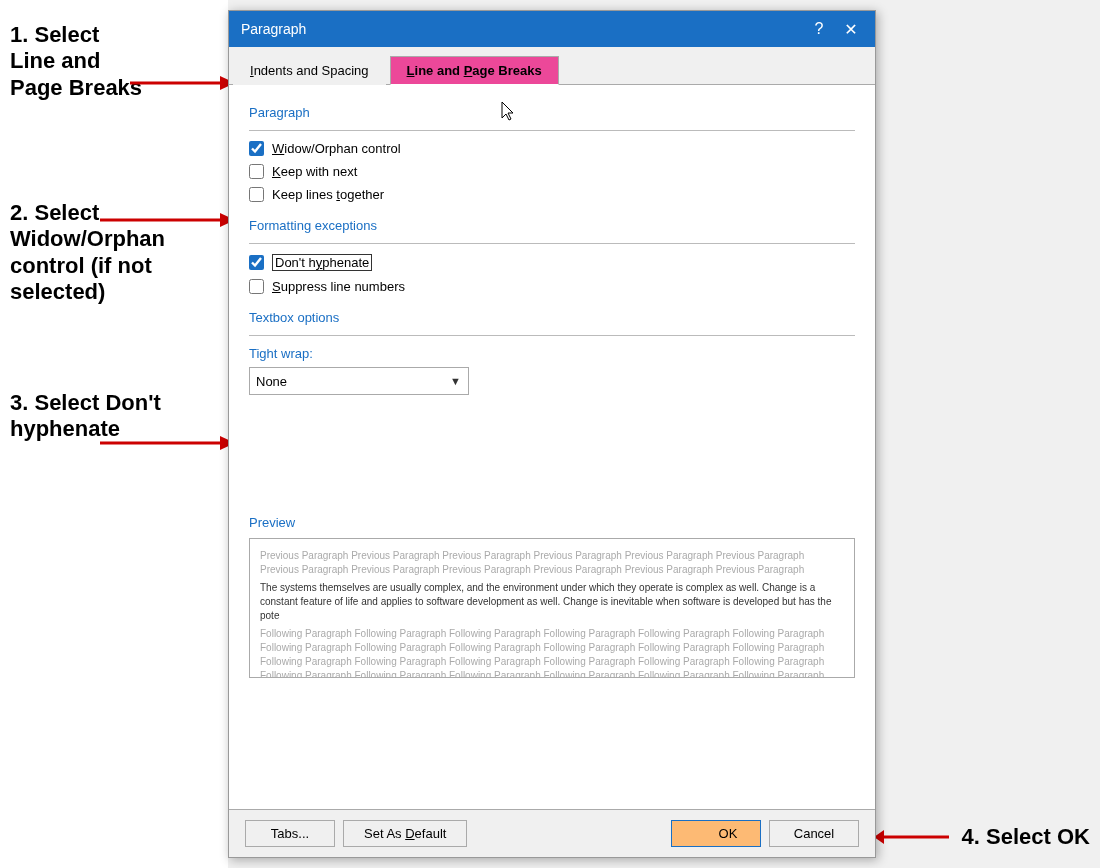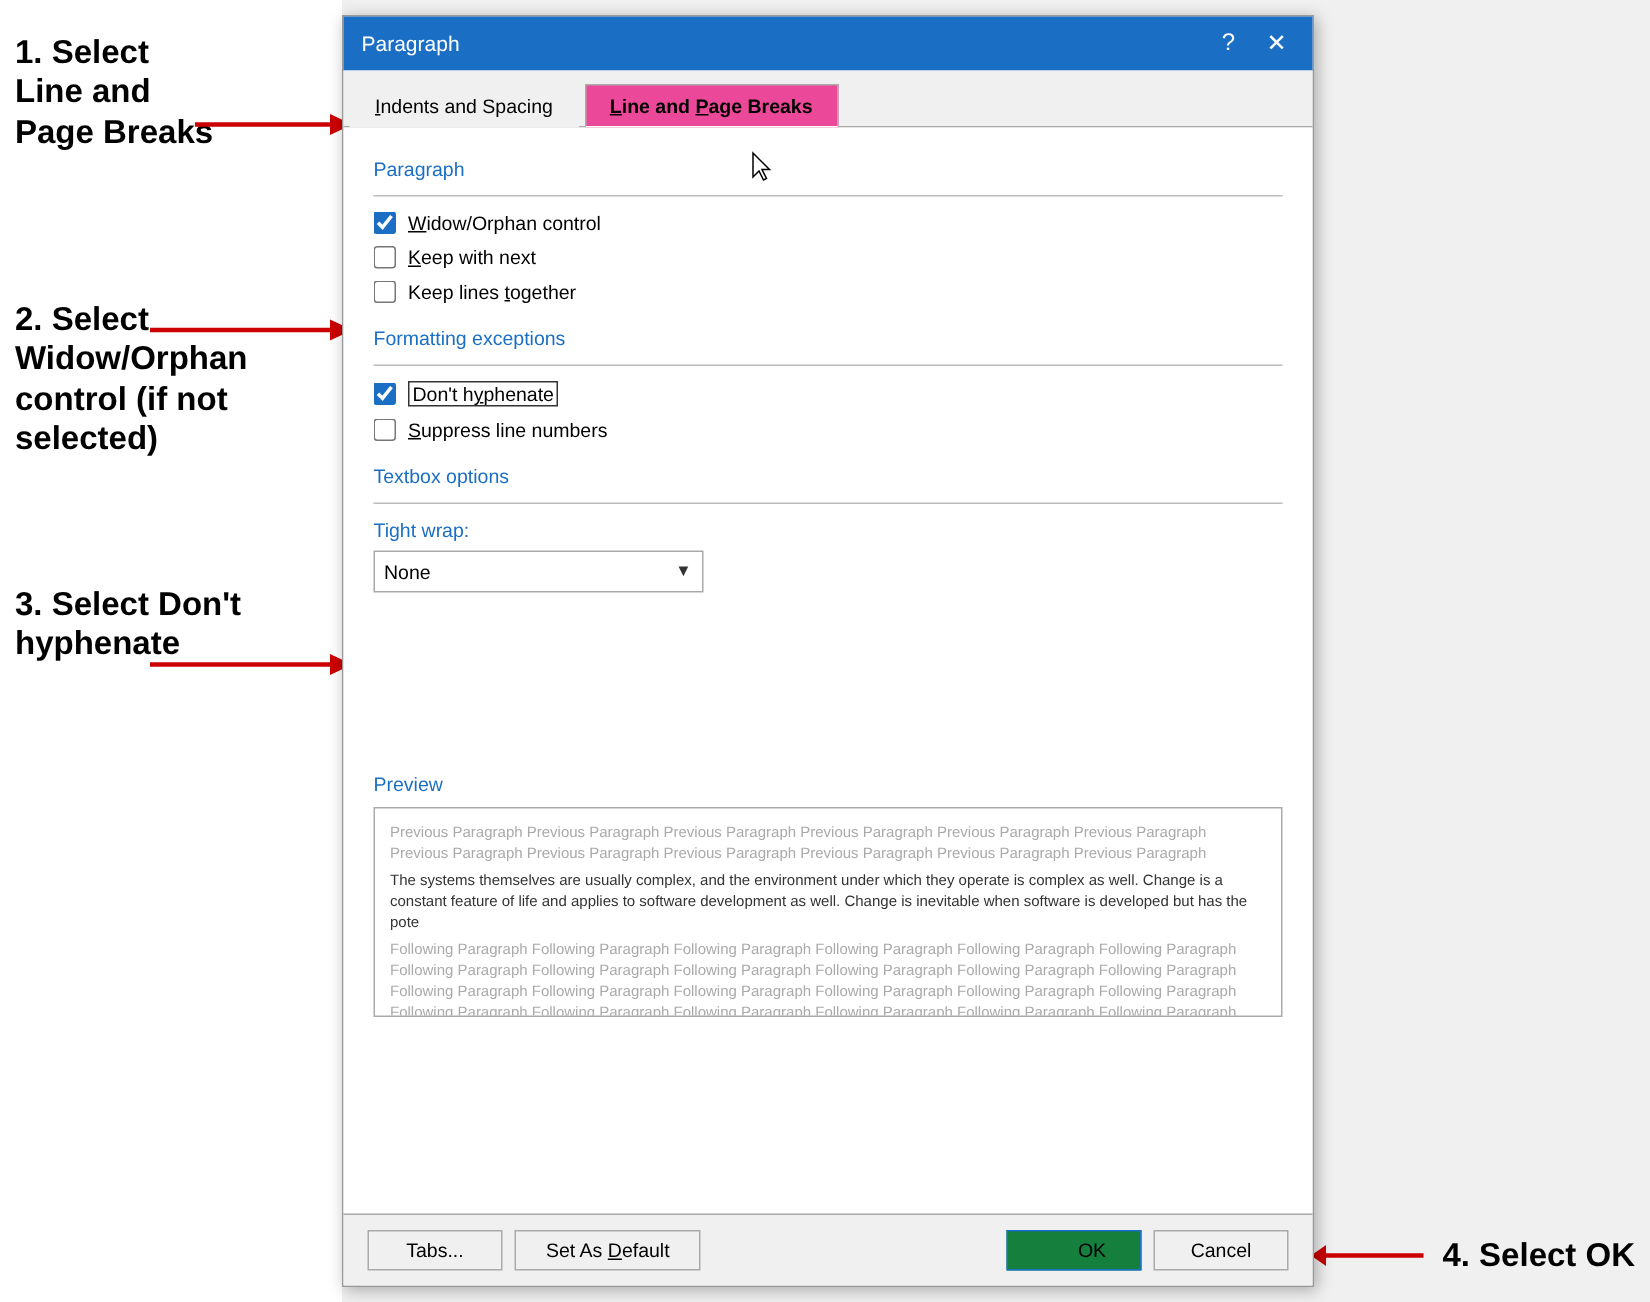--- a/index.html
+++ b/index.html
@@ -224,21 +224,21 @@
       padding: 5px 20px;
       font-size: 13px;
       border: 1px solid #aaa;
       background: #f0f0f0;
       cursor: pointer;
       min-width: 90px;
     }
 
     .footer-btn.ok {
       border: 1px solid #1a6fc4;
-      background: #15803d;
+      background: #fdba74;
       padding-left: 44px;
     }
 
     .footer-btn-spacer {
       flex: 1;
     }
   </style>
 </head>
 <body>
 

